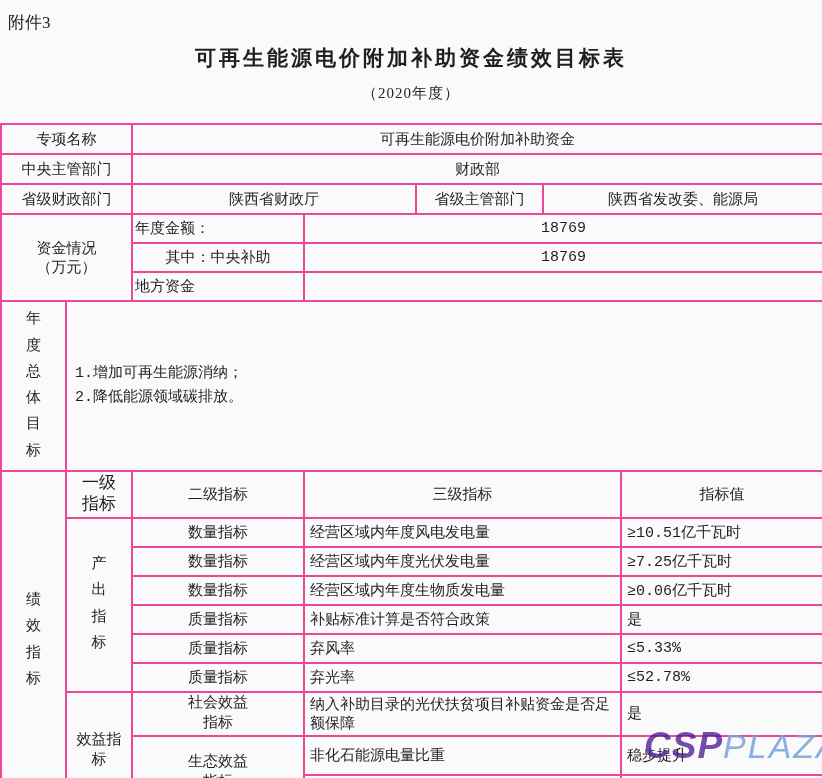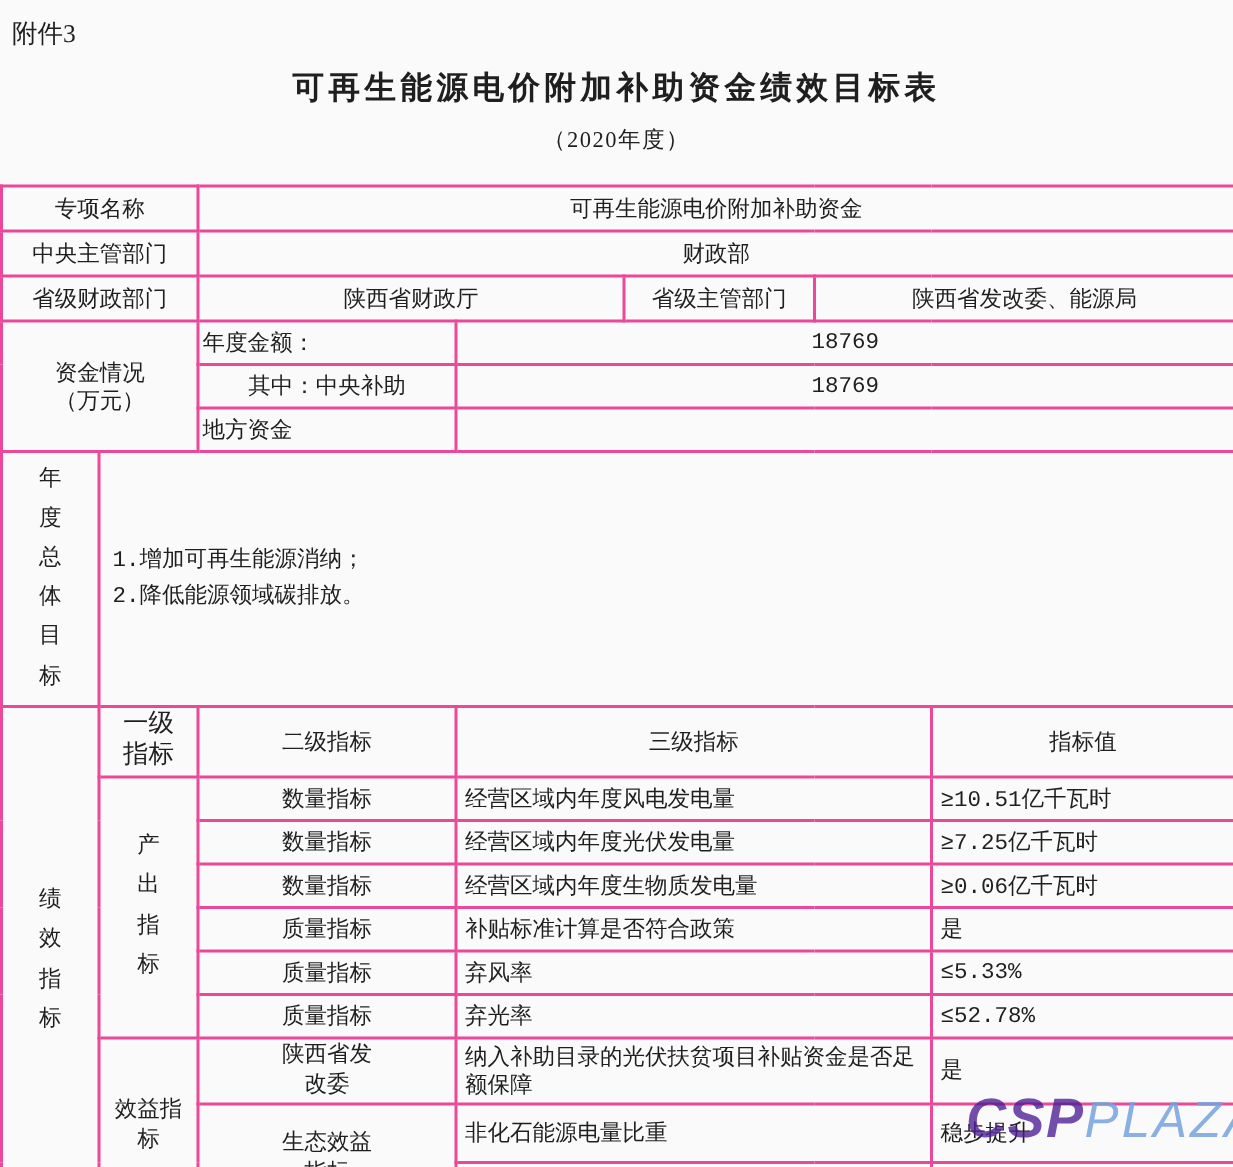--- a/index.html
+++ b/index.html
@@ -160,21 +160,21 @@
     <tr class="h29">
       <td>质量指标</td>
       <td colspan="3" class="tl">弃光率</td>
       <td class="tl">≤52.78%</td>
     </tr>
     <tr class="h38">
       <td rowspan="3">
         <div class="wrapbox w3">效益指标</div>
       </td>
       <td>
-        <div class="wrapbox w4">陕西省发改委</div>
+        <div class="wrapbox w4">社会效益指标</div>
       </td>
       <td colspan="3" class="tl">纳入补助目录的光伏扶贫项目补贴资金是否足额保障</td>
       <td class="tl">是</td>
     </tr>
     <tr class="h39">
       <td rowspan="2">
         <div class="wrapbox w4">生态效益指标</div>
       </td>
       <td colspan="3" class="tl">非化石能源电量比重</td>
       <td class="tl">稳步提升</td>

